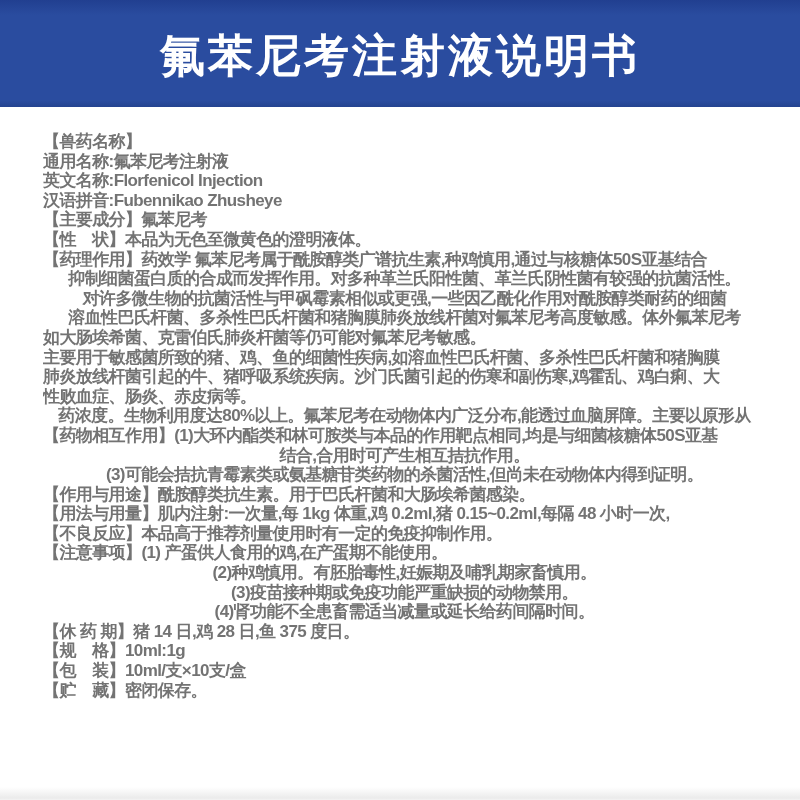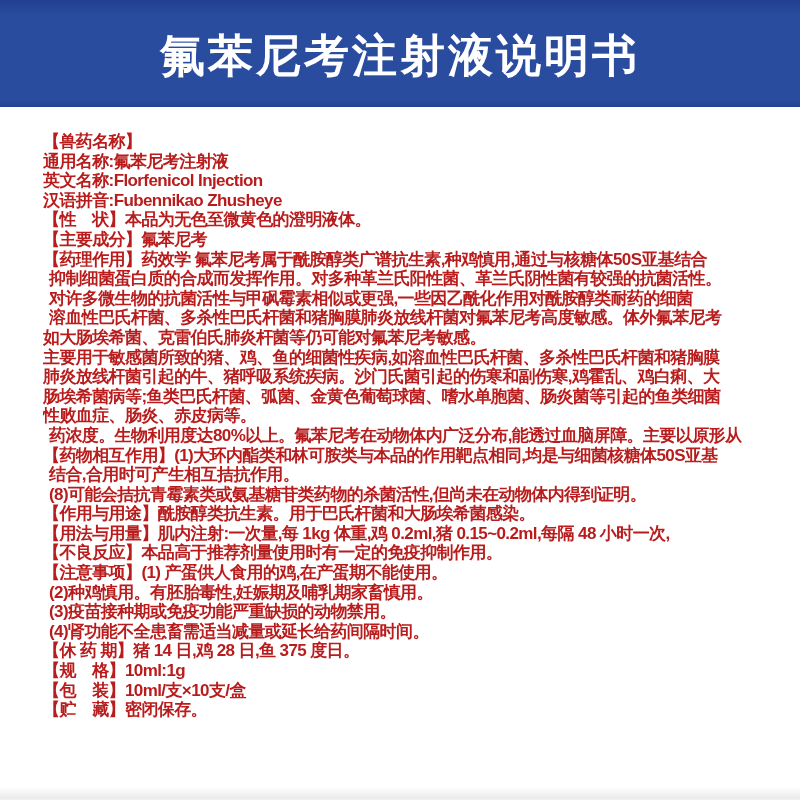--- a/index.html
+++ b/index.html
@@ -38,59 +38,58 @@
     font-size: 17px;
     line-height: 19.6px;
     font-weight: 700;
     letter-spacing: -0.6px;
   }
   .line {
     white-space: nowrap;
     overflow: hidden;
   }
   .indent-none  { padding-left: 0; }
-  .indent-small { padding-left: 6px; }
+  .indent-small { padding-left: 6px; text-align: center; }
   .indent-large { padding-left: 100px; }
   .bottom-shade {
     position: absolute;
     left: 0;
     bottom: 0;
     width: 800px;
     height: 13px;
     background: linear-gradient(to bottom, rgba(236,236,236,0) 0%, #ebebeb 85%, #f3f3f3 100%);
     pointer-events: none;
   }
 </style>
 </head>
 <body>
 
 <div class="banner" style="background-color: rgb(42, 76, 159);">
   <h1 class="title" style="color: rgb(255, 255, 255);">氟苯尼考注射液说明书</h1>
 </div>
 
-<div class="doc" id="doc-body" style="color: #b91c1c;">
+<div class="doc" id="doc-body" style="color: #737373;">
     <div class="line indent-none">【兽药名称】</div>
     <div class="line indent-none">通用名称:氟苯尼考注射液</div>
     <div class="line indent-none">英文名称:Florfenicol Injection</div>
     <div class="line indent-none">汉语拼音:Fubennikao Zhusheye</div>
+    <div class="line indent-none">【主要成分】氟苯尼考</div>
     <div class="line indent-none">【性　状】本品为无色至微黄色的澄明液体。</div>
-    <div class="line indent-none">【主要成分】氟苯尼考</div>
     <div class="line indent-none">【药理作用】药效学 氟苯尼考属于酰胺醇类广谱抗生素,种鸡慎用,通过与核糖体50S亚基结合</div>
     <div class="line indent-small">抑制细菌蛋白质的合成而发挥作用。对多种革兰氏阳性菌、革兰氏阴性菌有较强的抗菌活性。</div>
     <div class="line indent-small">对许多微生物的抗菌活性与甲砜霉素相似或更强,一些因乙酰化作用对酰胺醇类耐药的细菌</div>
     <div class="line indent-small">溶血性巴氏杆菌、多杀性巴氏杆菌和猪胸膜肺炎放线杆菌对氟苯尼考高度敏感。体外氟苯尼考</div>
     <div class="line indent-none">如大肠埃希菌、克雷伯氏肺炎杆菌等仍可能对氟苯尼考敏感。</div>
     <div class="line indent-none">主要用于敏感菌所致的猪、鸡、鱼的细菌性疾病,如溶血性巴氏杆菌、多杀性巴氏杆菌和猪胸膜</div>
     <div class="line indent-none">肺炎放线杆菌引起的牛、猪呼吸系统疾病。沙门氏菌引起的伤寒和副伤寒,鸡霍乱、鸡白痢、大</div>
-    <div class="line indent-none">肠埃希菌病等;鱼类巴氏杆菌、弧菌、金黄色葡萄球菌、嗜水单胞菌、肠炎菌等引起的鱼类细菌</div>
     <div class="line indent-none">性败血症、肠炎、赤皮病等。</div>
     <div class="line indent-small">药浓度。生物利用度达80%以上。氟苯尼考在动物体内广泛分布,能透过血脑屏障。主要以原形从</div>
     <div class="line indent-none">【药物相互作用】(1)大环内酯类和林可胺类与本品的作用靶点相同,均是与细菌核糖体50S亚基</div>
     <div class="line indent-small">结合,合用时可产生相互拮抗作用。</div>
-    <div class="line indent-small">(8)可能会拮抗青霉素类或氨基糖苷类药物的杀菌活性,但尚未在动物体内得到证明。</div>
+    <div class="line indent-small">(3)可能会拮抗青霉素类或氨基糖苷类药物的杀菌活性,但尚未在动物体内得到证明。</div>
     <div class="line indent-none">【作用与用途】酰胺醇类抗生素。用于巴氏杆菌和大肠埃希菌感染。</div>
     <div class="line indent-none">【用法与用量】肌内注射:一次量,每 1kg 体重,鸡 0.2ml,猪 0.15~0.2ml,每隔 48 小时一次,</div>
     <div class="line indent-none">【不良反应】本品高于推荐剂量使用时有一定的免疫抑制作用。</div>
     <div class="line indent-none">【注意事项】(1) 产蛋供人食用的鸡,在产蛋期不能使用。</div>
     <div class="line indent-small">(2)种鸡慎用。有胚胎毒性,妊娠期及哺乳期家畜慎用。</div>
     <div class="line indent-small">(3)疫苗接种期或免疫功能严重缺损的动物禁用。</div>
     <div class="line indent-small">(4)肾功能不全患畜需适当减量或延长给药间隔时间。</div>
     <div class="line indent-none">【休 药 期】猪 14 日,鸡 28 日,鱼 375 度日。</div>
     <div class="line indent-none">【规　格】10ml:1g</div>
     <div class="line indent-none">【包　装】10ml/支×10支/盒</div>

